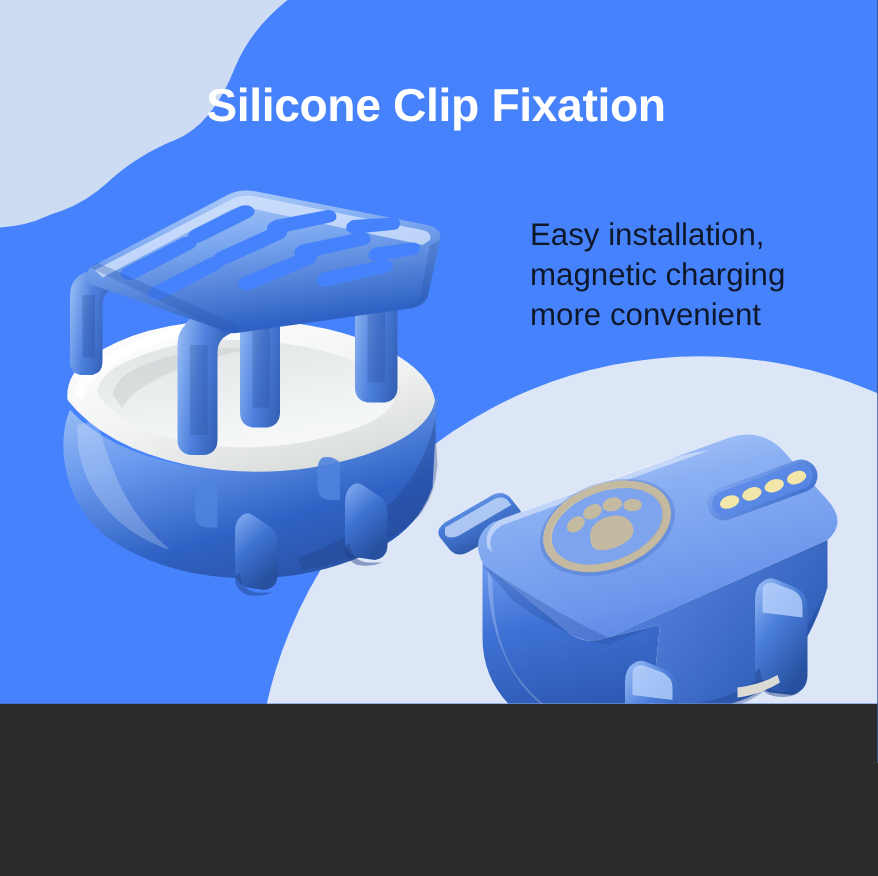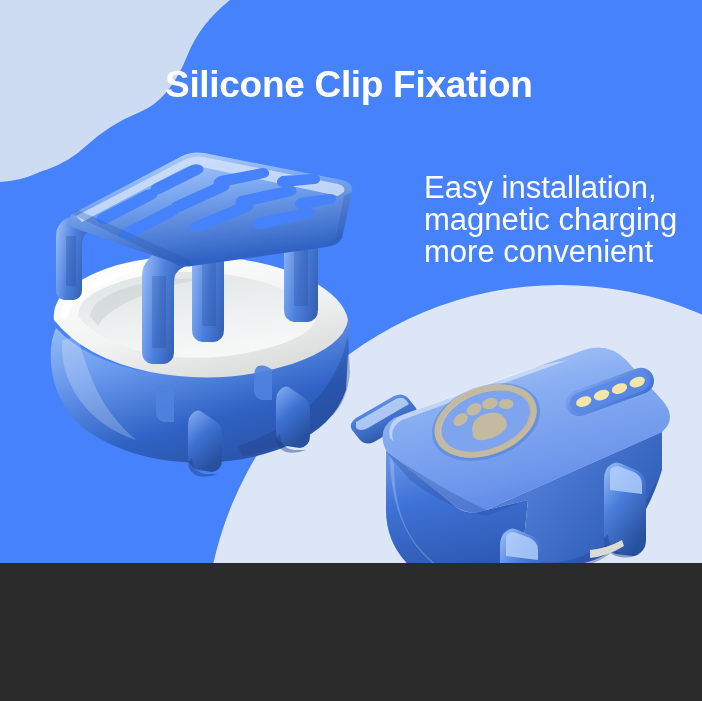--- a/index.html
+++ b/index.html
@@ -28,23 +28,23 @@
     font-size:37px;
     font-weight:bold;
     color:#ffffff;
     letter-spacing:-0.3px;
     white-space:nowrap;
   }
   .subtitle {
     position:absolute;
     left:424px; top:172px;
     width:260px;
-    font-size:31px;
+    font-size:25px;
     line-height:32px;
-    color:#ffffff;
+    color:#0f172a;
     font-weight:400;
   }
   .subtitle .ln { display:block; white-space:nowrap; }
 
   
   .product {
     position:absolute;
     pointer-events:none;
   }
   #holder-product { left:42px;  top:140px;  width:340px; height:360px; }

